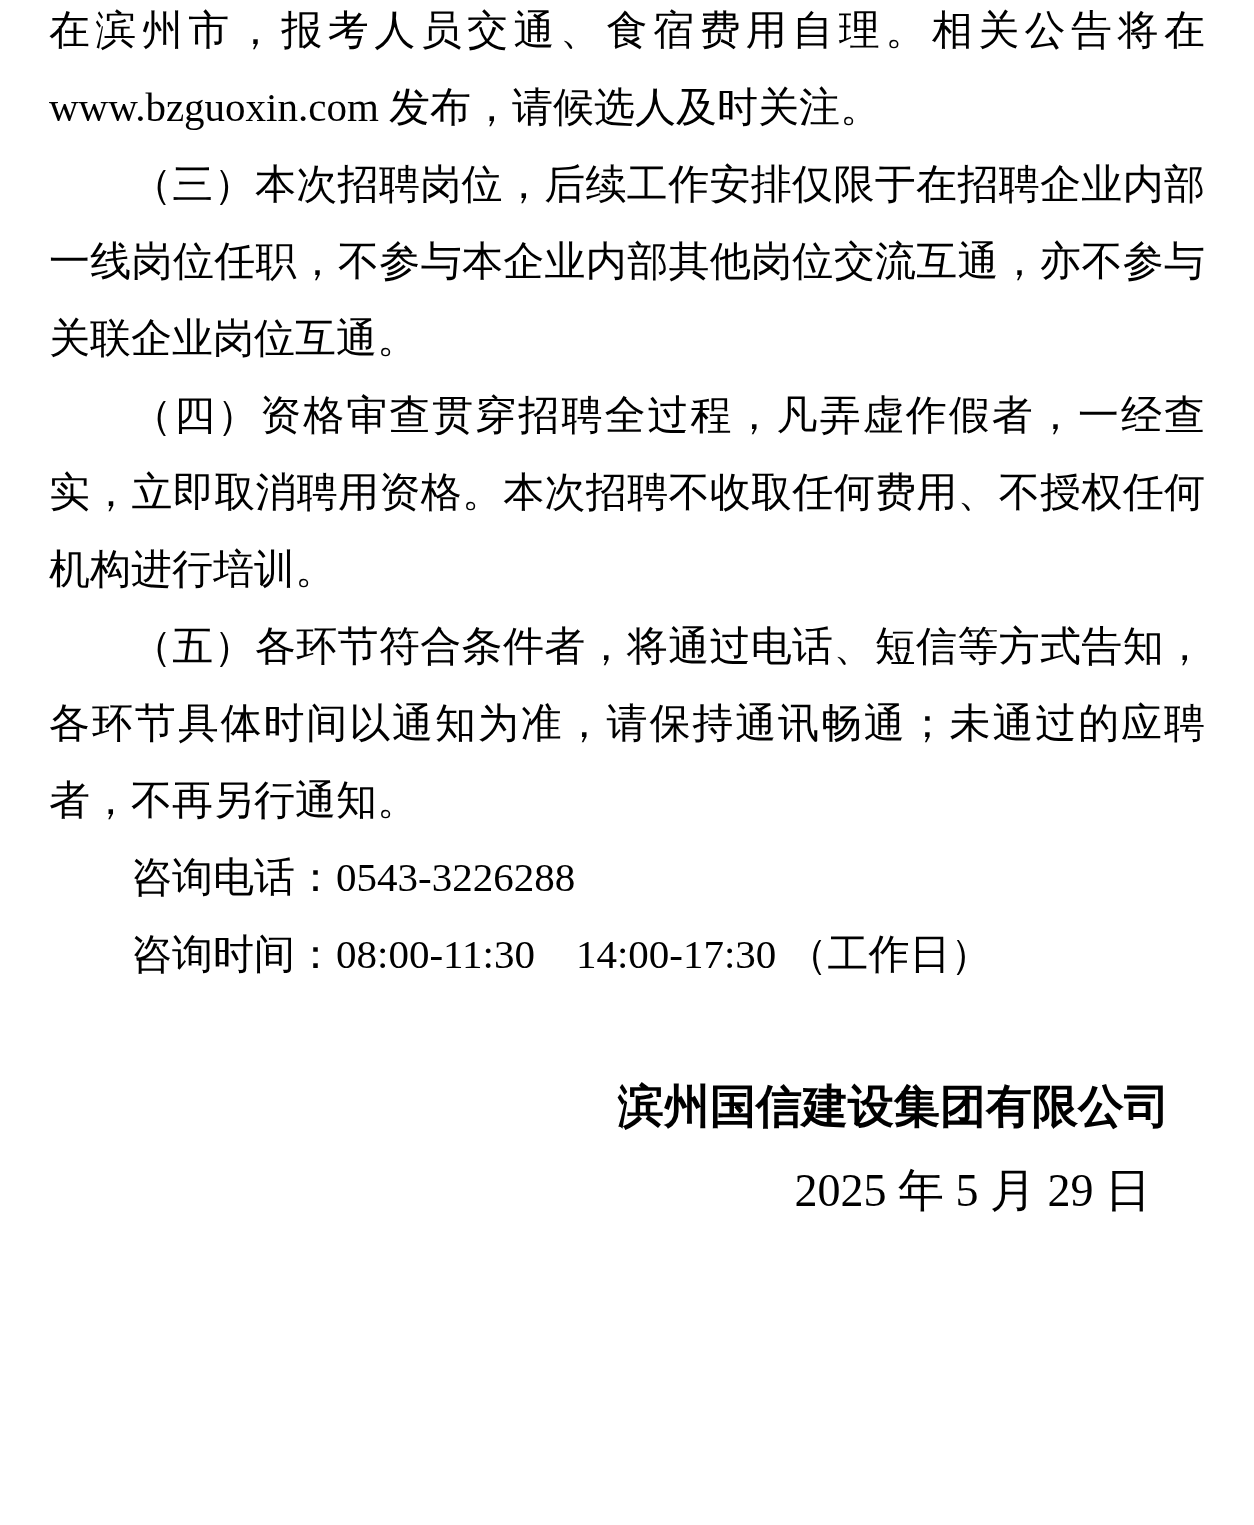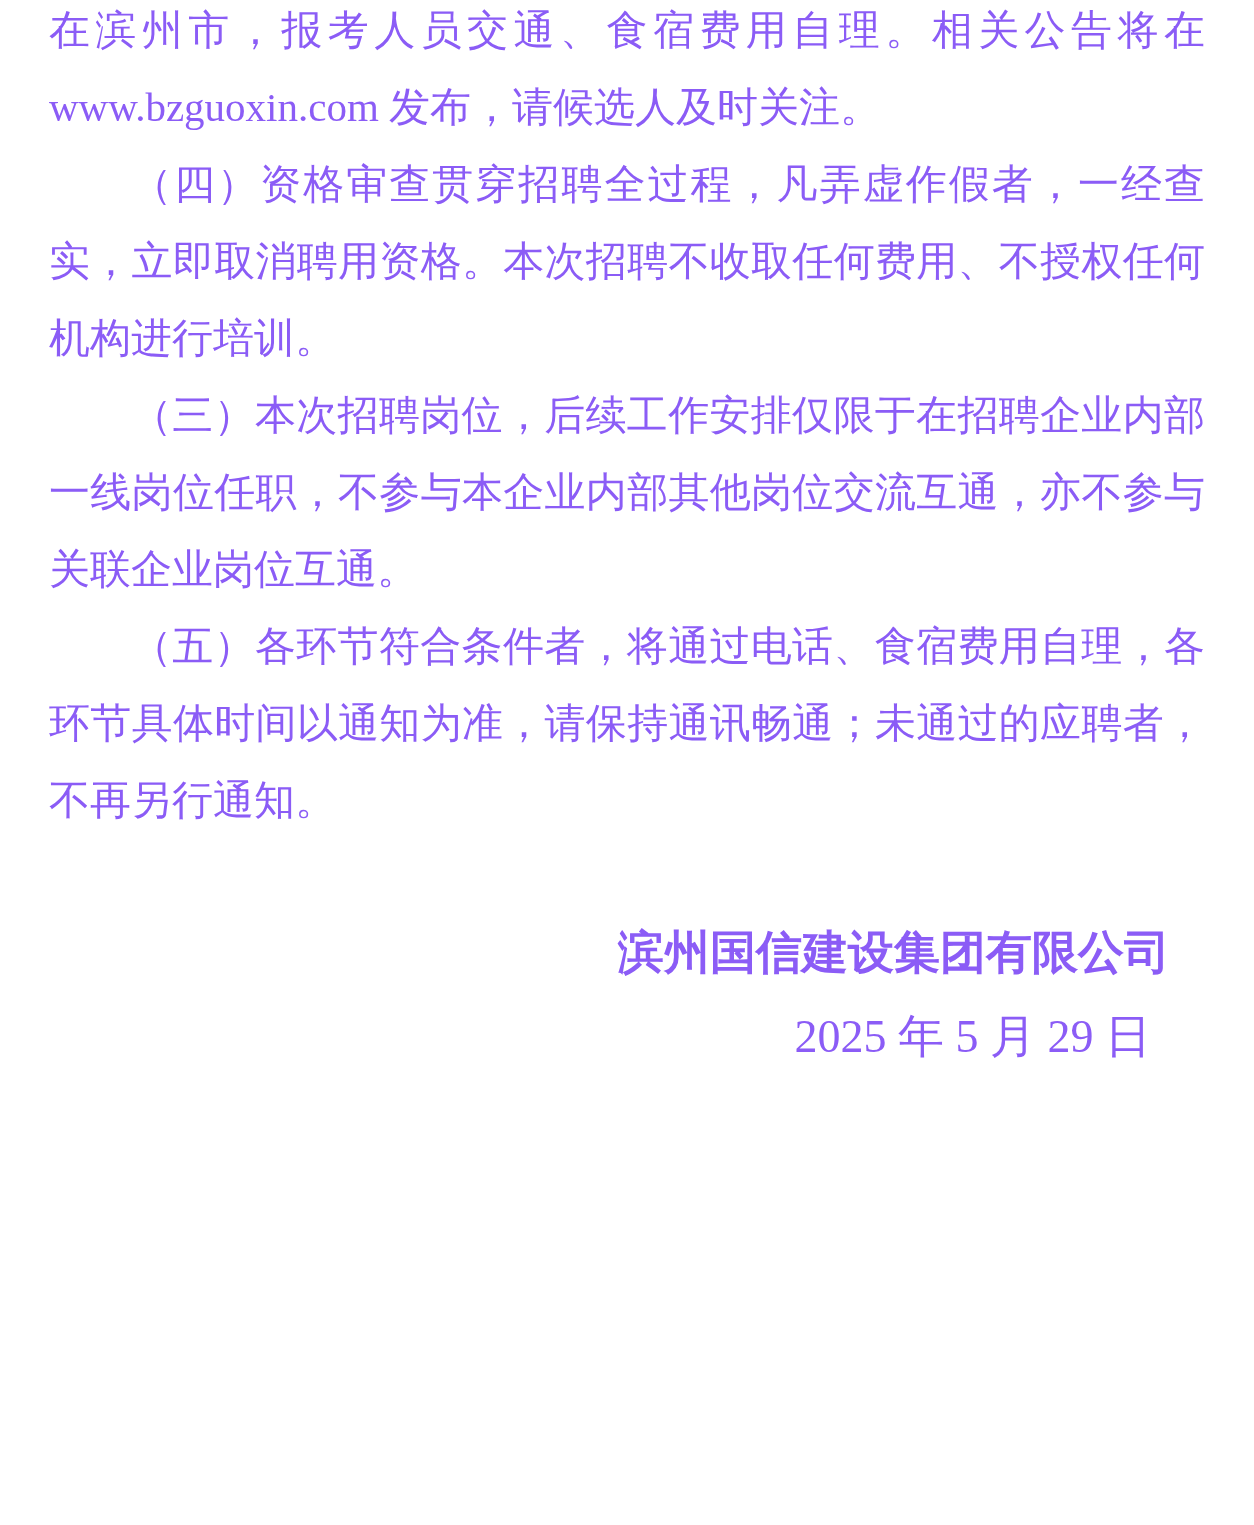--- a/index.html
+++ b/index.html
@@ -7,21 +7,21 @@
     padding: 0;
     background: #ffffff;
   }
   .page {
     position: relative;
     width: 1254px;
     height: 1525px;
     background: #ffffff;
     overflow: hidden;
     font-family: "Liberation Serif", "DejaVu Serif", serif;
-    color: #8b5cf6;
+    color: #000000;
   }
   .content {
     padding: 0 49px;
     margin-top: -8px;
     font-size: 41px;
     line-height: 77px;
   }
   .body-text p {
     margin: 0;
     text-align: justify;
@@ -53,25 +53,29 @@
   }
 </style>
 </head>
 <body>
 
 <div class="page">
   <div class="content">
 
     <div class="body-text">
       <p>在滨州市，报考人员交通、食宿费用自理。相关公告将在www.bzguoxin.com 发布，请候选人及时关注。</p>
+      <p class="indent">（三）本次招聘岗位，后续工作安排仅限于在招聘企业内部一线岗位任职，不参与本企业内部其他岗位交流互通，亦不参与关联企业岗位互通。</p>
       <p class="indent">（四）资格审查贯穿招聘全过程，凡弄虚作假者，一经查实，立即取消聘用资格。本次招聘不收取任何费用、不授权任何机构进行培训。</p>
-      <p class="indent">（三）本次招聘岗位，后续工作安排仅限于在招聘企业内部一线岗位任职，不参与本企业内部其他岗位交流互通，亦不参与关联企业岗位互通。</p>
-      <p class="indent">（五）各环节符合条件者，将通过电话、食宿费用自理，各环节具体时间以通知为准，请保持通讯畅通；未通过的应聘者，不再另行通知。</p>
+      <p class="indent">（五）各环节符合条件者，将通过电话、短信等方式告知，各环节具体时间以通知为准，请保持通讯畅通；未通过的应聘者，不再另行通知。</p>
     </div>
 
+    <div class="contact-block">
+      <p>咨询电话：0543-3226288</p>
+      <p>咨询时间：08:00-11:30　14:00-17:30 （工作日）</p>
+    </div>
 
     <div class="signature-block">
       <p class="company-line">滨州国信建设集团有限公司</p>
       <p class="date-line">2025 年 5 月 29 日</p>
     </div>
 
   </div>
 </div>
 
 </body></html>

